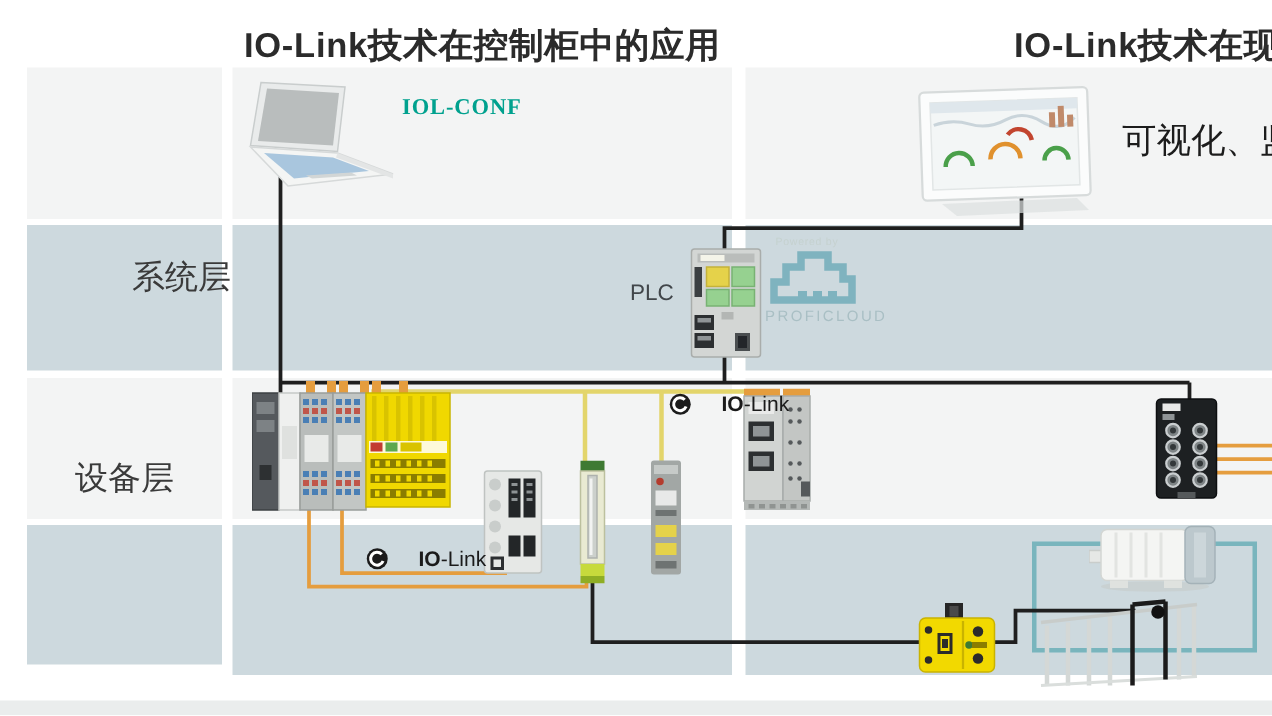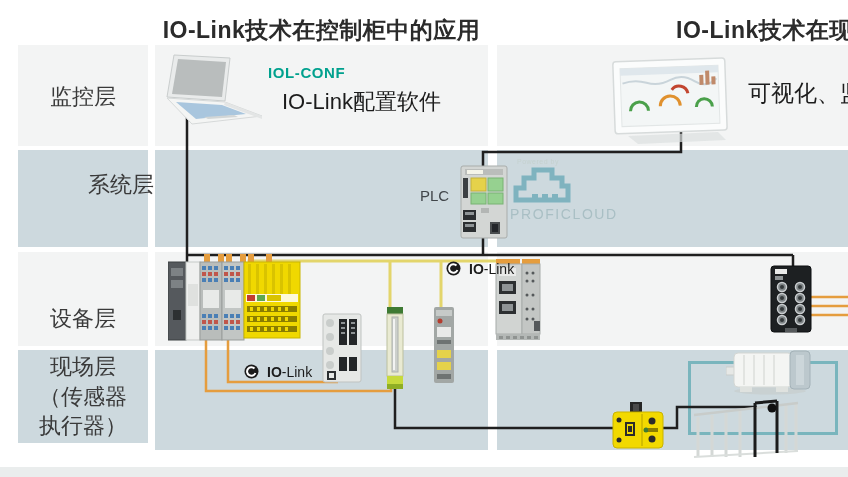--- a/index.html
+++ b/index.html
@@ -10,27 +10,27 @@
   .band.blue{background:var(--band_blue,#cdd9de);}
   .title{position:absolute;font-size:23px;font-weight:600;color:var(--title_text,#2b2b2b);
          white-space:nowrap;letter-spacing:0.5px;}
   .layer-label{position:absolute;width:130px;text-align:center;font-size:22px;color:#3a3a3a;line-height:1.35;}
   .dev{position:absolute;}
   svg{display:block;}
   .wire-overlay{position:absolute;left:0;top:0;z-index:2;}
   .zone{position:absolute;border:3px solid var(--safety_zone,#79b5bd);z-index:1;}
   .dev{z-index:3;}
   .txt{position:absolute;z-index:4;white-space:nowrap;}
-  .iol-conf{font-size:15px;font-weight:700;letter-spacing:0.6px;color:var(--teal_accent,#00a18e);}
+  .iol-conf{font-size:15px;font-weight:700;letter-spacing:0.6px;color:var(--teal_accent,#00a18e);font-family:Liberation Serif, serif;}
   .cfg{font-size:22px;color:#1c1c1c;}
   .vis{font-size:23px;color:#1c1c1c;width:100px;overflow:hidden;}
   .plc{font-size:15px;color:#41464a;}
   .pby{font-size:7px;color:#c5d1cf;letter-spacing:0.5px;}
-  .pcl{font-size:14px;color:var(--proficloud_text,#a9bfc4);letter-spacing:1.6px;}
-  .iolink-logo{display:flex;align-items:flex-start;gap:8px;font-size:14px;color:#1b1b1b;}
+  .pcl{font-size:10px;color:var(--proficloud_text,#a9bfc4);letter-spacing:1.6px;}
+  .iolink-logo{display:flex;align-items:flex-end;gap:20px;font-size:14px;color:#1b1b1b;}
   .iolink-logo b{font-weight:800;}
   .bottom-strip{position:absolute;left:0;top:467px;width:848px;height:10px;background:#eaeded;}
 </style>
 </head>
 <body>
 
 <div id="canvas">
 
   <div class="band light" style="left:18px;top:45px;width:130px;height:101px;"></div>
   <div class="band blue" style="left:18px;top:150px;width:130px;height:97px;"></div>
@@ -45,28 +45,22 @@
   <div class="band light" style="left:497px;top:45px;width:351px;height:101px;"></div>
   <div class="band blue" style="left:497px;top:150px;width:351px;height:97px;"></div>
   <div class="band light" style="left:497px;top:252px;width:351px;height:94px;"></div>
   <div class="band blue" style="left:497px;top:350px;width:351px;height:100px;"></div>
 
   <div class="bottom-strip"></div>
 
   <div class="title" style="left:155px;top:15px;width:333px;text-align:center;">IO-Link技术在控制柜中的应用</div>
   <div class="title" style="left:676px;top:15px;width:172px;overflow:hidden;">IO-Link技术在现场</div>
 
-  <div class="layer-label" style="left:18px;top:82px;">监控层</div>
   <div class="layer-label" style="left:18px;top:170px;padding-left:38px;">系统层</div>
   <div class="layer-label" style="left:18px;top:304px;">设备层</div>
-  <div class="layer-label" style="left:18px;top:352px;">
-    <div>现场层</div>
-    <div>（传感器</div>
-    <div>执行器）</div>
-  </div>
 
   <div class="zone" style="left:688px;top:361px;width:144px;height:68px;"></div>
 
   <svg class="wire-overlay" width="848" height="477" viewBox="0 0 848 477">
     <g fill="none" stroke="#1f1f1f" stroke-width="2.5">
       <path d="M187,117 V264"></path>
       <path d="M187,255 H793"></path>
       <path d="M483,236 V255"></path>
       <path d="M483,167 V152 H681 V126"></path>
       <path d="M793,255 V268"></path>
@@ -433,21 +427,20 @@
       <g stroke="#1b1b1b" stroke-width="3" fill="none">
         <line x1="65" y1="8" x2="65" y2="62"></line>
         <line x1="87" y1="6" x2="87" y2="58"></line>
         <line x1="65" y1="8" x2="87" y2="6"></line>
       </g>
       <circle cx="82" cy="13" r="4.5" fill="#111"></circle>
     </svg>
   </div>
 
   <div class="txt iol-conf" style="left:268px;top:64px;">IOL-CONF</div>
-  <div class="txt cfg" style="left:282px;top:87px;">IO-Link配置软件</div>
   <div class="txt vis" style="left:748px;top:78px;">可视化、监</div>
   <div class="txt plc" style="left:420px;top:187px;">PLC</div>
   <div class="txt pby" style="left:517px;top:158px;">Powered by</div>
   <div class="txt pcl" style="left:510px;top:206px;">PROFICLOUD</div>
 
   <div class="txt iolink-logo" style="left:446px;top:261px;">
     <svg width="15" height="15" viewBox="0 0 15 15">
       <circle cx="7.5" cy="7.5" r="7" fill="#1b1b1b"></circle>
       <path d="M10.5,4.5 A4.3,4.3 0 1 0 11.4,9" fill="none" stroke="#fff" stroke-width="2"></path>
     </svg>

